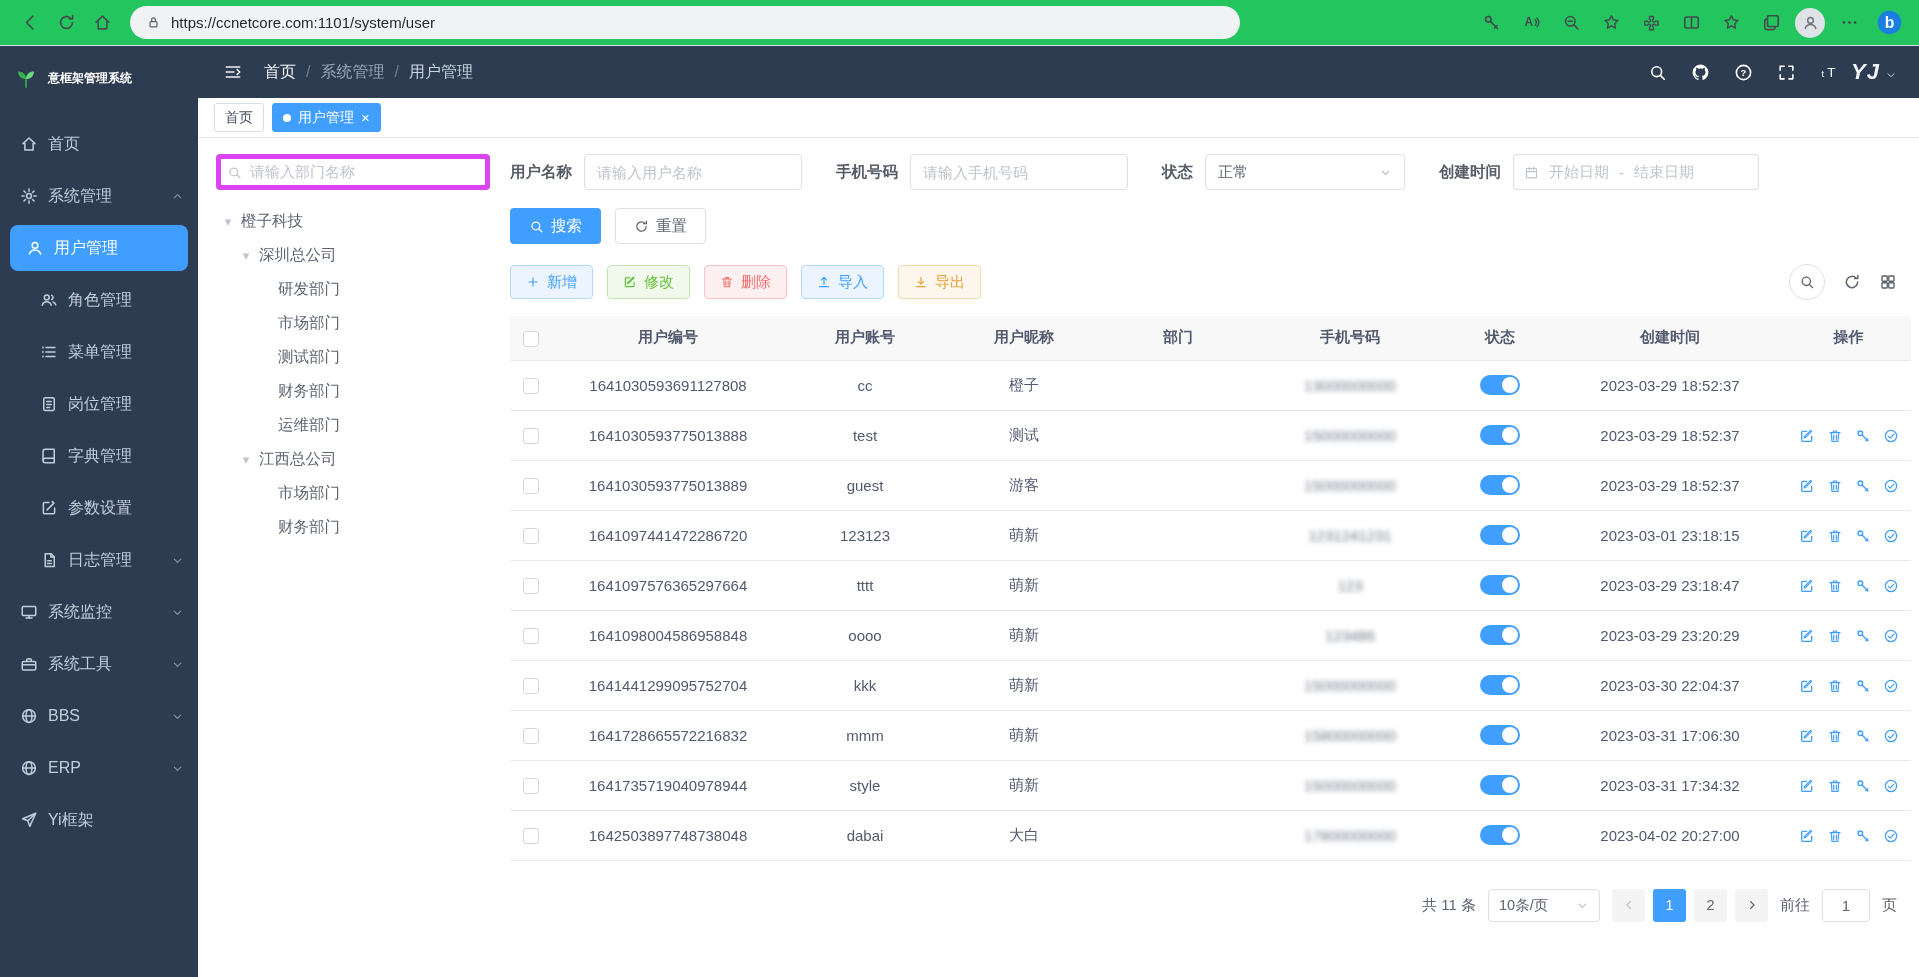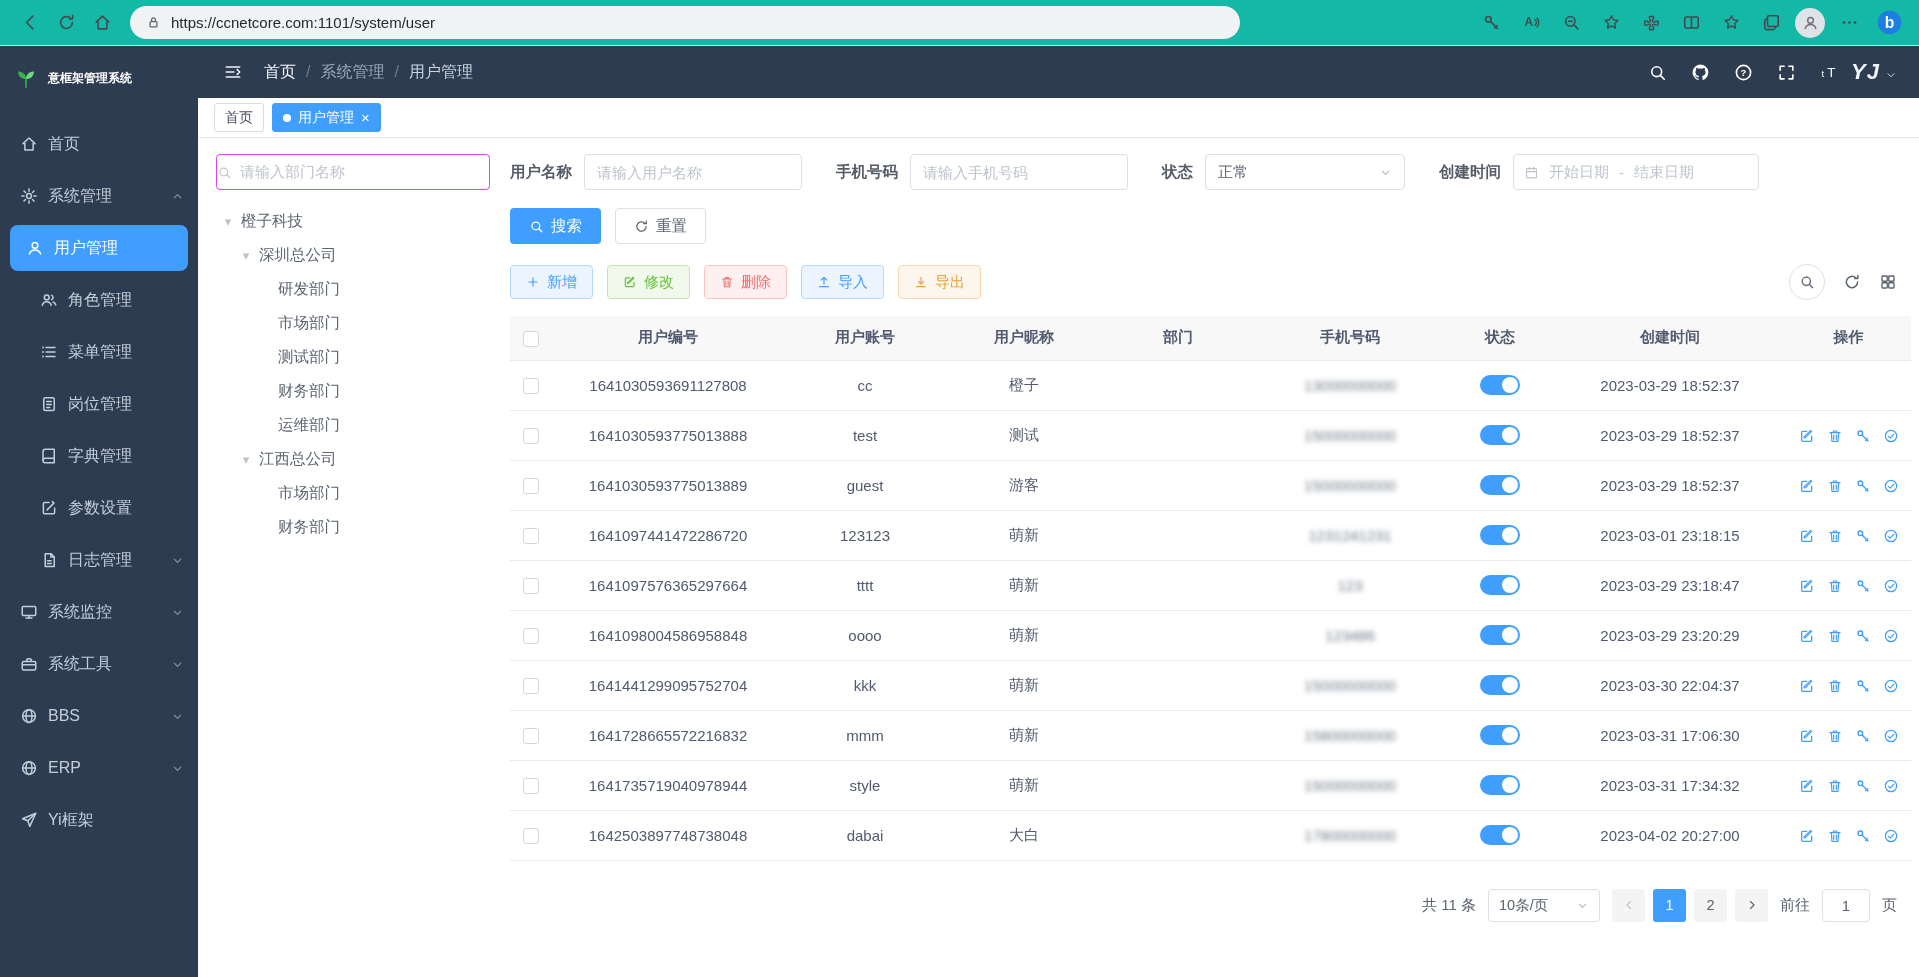--- a/index.html
+++ b/index.html
@@ -2,21 +2,21 @@
 <html><head>
 <meta charset="utf-8">
 <style>
 *{margin:0;padding:0;box-sizing:border-box}
 html,body{width:1919px;height:977px;overflow:hidden}
 body{font-family:"Liberation Sans","DejaVu Sans",sans-serif;background:#fff;color:#333}
 .ic{width:18px;height:18px;display:block;flex:none}
 .screen{width:1919px;height:977px;display:flex;flex-direction:column}
 
 
-.browser-bar{height:46px;flex:none;background:#14b8a6;border-bottom:1px solid #dcdfe3;display:flex;align-items:center;padding:16px 12px}
+.browser-bar{height:46px;flex:none;background:#22c55e;border-bottom:1px solid #dcdfe3;display:flex;align-items:center;padding:16px 12px}
 .b-btn{width:36px;height:36px;border-radius:6px;display:flex;align-items:center;justify-content:center;color:#45484d;flex:none;cursor:pointer}
 .b-btn .ic{width:19px;height:19px}
 .address-bar{width:1110px;height:33px;margin:0 10px;background:#f0f2f4;border-radius:17px;display:flex;align-items:center;padding:0 16px;gap:10px;cursor:text}
 .address-bar .ic{width:15px;height:15px;color:#5f6368}
 .url{font-size:15px;color:#27292c;white-space:nowrap}
 .b-right{display:flex;align-items:center;gap:8px;margin-left:auto;padding-right:2px}
 .b-right .bi{width:32px;height:32px;display:flex;align-items:center;justify-content:center;color:#45484d;cursor:pointer}
 .b-right .bi .ic{width:19px;height:19px}
 .b-right .avatar-wrap{width:30px;height:30px;border-radius:50%;background:#dfe3e8;color:#6b7178}
 .b-right .avatar-wrap .ic{width:17px;height:17px}
@@ -53,21 +53,21 @@
 
 .tab-bar{height:40px;flex:none;background:#fff;border-bottom:1px solid #e4e7ea;box-shadow:0 1px 3px rgba(0,0,0,.06);display:flex;align-items:center;gap:8px;padding:0 16px}
 .tab{height:29px;border:1px solid #d8dce5;background:#fff;color:#495060;font-size:14px;padding:0 10px;display:flex;align-items:center;gap:7px;cursor:pointer;border-radius:3px}
 .tab.active{background:#409eff;border-color:#409eff;color:#fff}
 .tab .dot{width:8px;height:8px;border-radius:50%;background:#fff;flex:none}
 .tab .close{font-size:15px;line-height:1}
 
 
 .main{flex:1;min-height:0;display:flex;gap:20px;padding:16px 22px 0 18px;background:#fff}
 .tree-panel{width:274px;flex:none}
-.tree-search{height:36px;border:1px solid #d946ef;border-radius:4px;display:flex;align-items:center;gap:8px;padding:0 0;color:#c0c4cc;cursor:text}
+.tree-search{height:36px;border:5px solid #d946ef;border-radius:4px;display:flex;align-items:center;gap:8px;padding:0 6px;color:#c0c4cc;cursor:text}
 .tree-search .ic{width:15px;height:15px}
 .tree-search .ph{font-size:15px}
 #dept-tree{margin-top:14px}
 .tnode{height:34px;display:flex;align-items:center;gap:7px;font-size:15.5px;color:#5c6470;cursor:pointer}
 .tcaret{color:#bfc4cc;font-size:13px;width:12px;text-align:center}
 
 .content{flex:1;min-width:0;display:flex;flex-direction:column}
 .filter-row{display:flex;align-items:center;gap:34px}
 .fgroup{display:flex;align-items:center;gap:12px}
 .flabel{font-size:15.5px;font-weight:bold;color:#555c66;white-space:nowrap}

